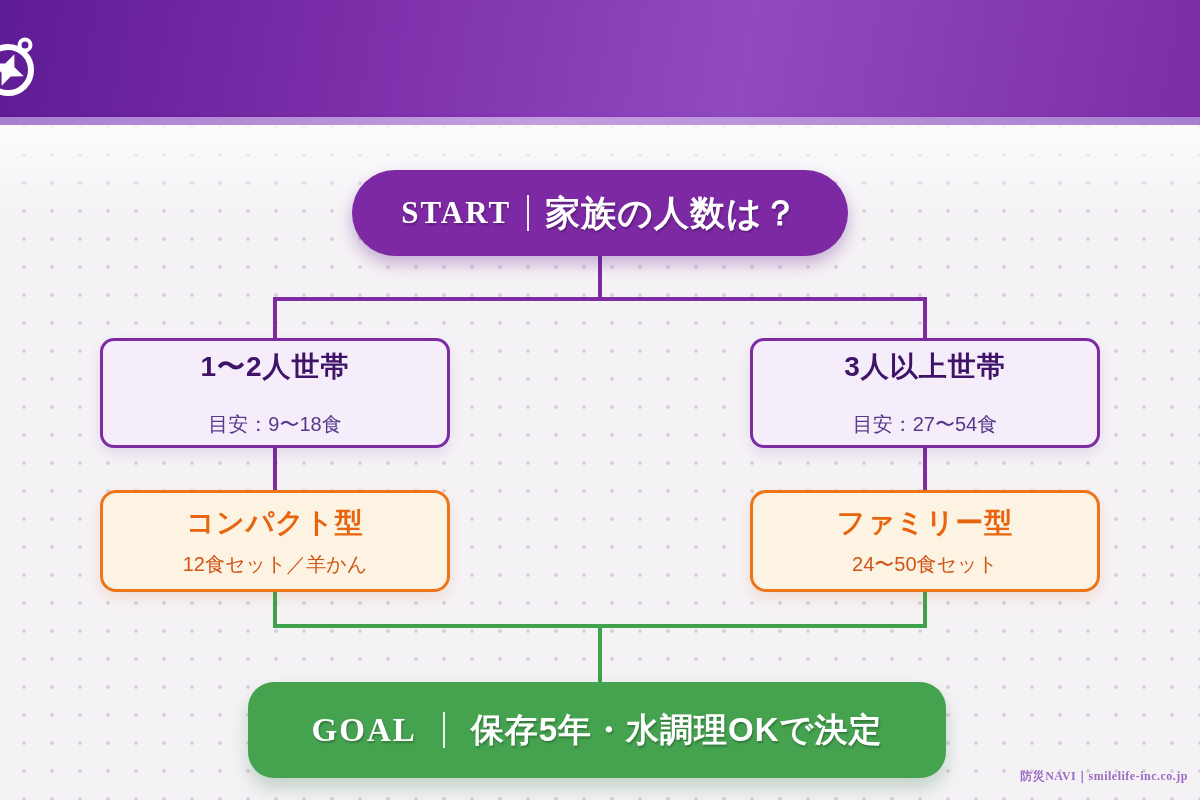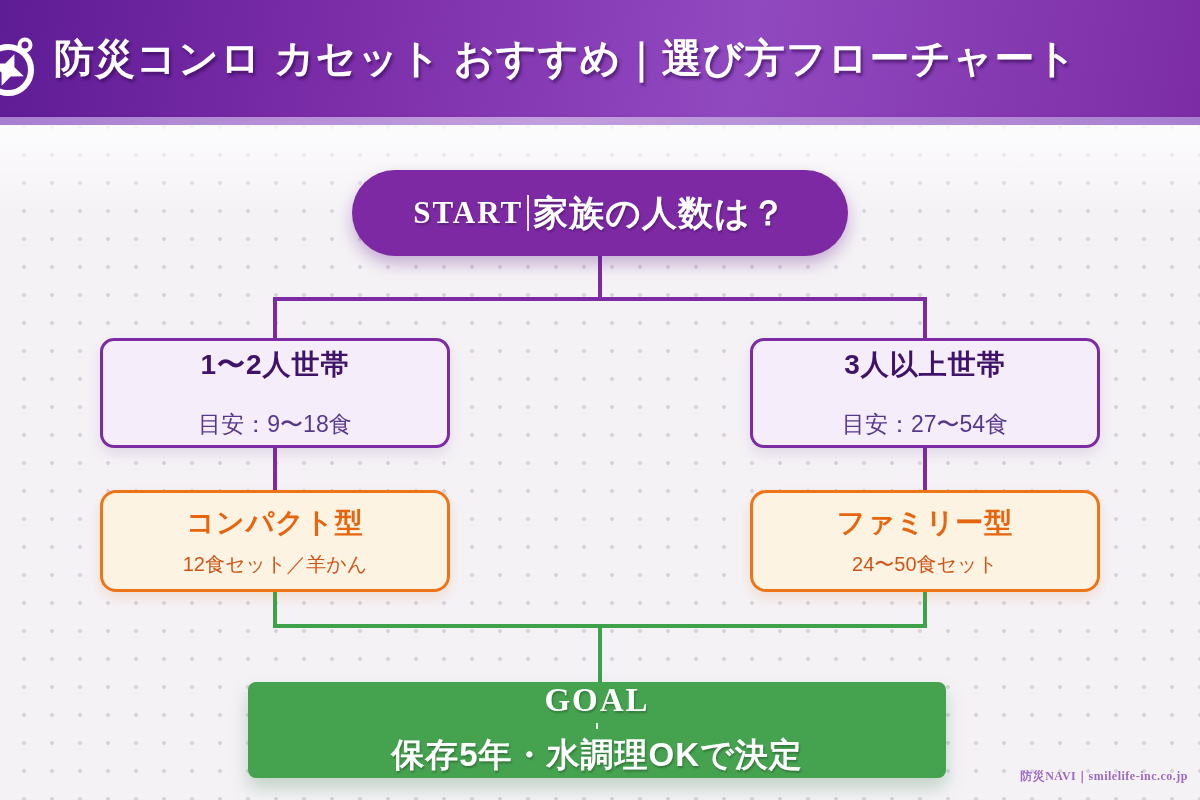--- a/index.html
+++ b/index.html
@@ -39,54 +39,53 @@
   
   .line{position:absolute;z-index:1;}
   .line.purple{background:#7d2ba3;}
   .line.green{background:#3ea24b;}
   
   .node{position:absolute;z-index:2;box-sizing:border-box;display:flex;align-items:center;justify-content:center;}
   .pill{
     left:352px;top:170px;width:496px;height:86px;border-radius:43px;
     background:#7c29a3;
     box-shadow:0 8px 16px rgba(90,20,130,.30);
-    gap:4px;color:#fff;
+    gap:16px;color:#fff;
   }
   .pill .latin, .goal .latin{
     font-family:"Liberation Serif", serif;font-weight:600;font-size:31px;letter-spacing:2px;
     text-shadow:1px 2px 2px rgba(0,0,0,.25);
   }
   .pill .jp, .goal .jp{
     font-weight:800;font-size:35px;letter-spacing:1px;
     text-shadow:1px 2px 2px rgba(0,0,0,.25);
   }
   .sep-bar{width:2px;height:36px;background:rgba(255,255,255,.9);}
   .branch-box{
     width:350px;height:110px;top:338px;border-radius:14px;
     background:#f6edfb;border:3px solid #7d2ba3;
     flex-direction:column;gap:25px;
     box-shadow:0 6px 14px rgba(90,40,130,.12);
   }
   .branch-box .bb-title{font-size:28px;font-weight:800;color:#3f1468;letter-spacing:1px;}
-  .branch-box .bb-sub{font-size:23px;font-weight:500;color:#56398c;}
+  .branch-box .bb-sub{font-size:20px;font-weight:500;color:#56398c;}
   .result-box{
     width:350px;height:102px;top:490px;border-radius:16px;
     background:#fdf3e2;border:3px solid #ee7418;
     flex-direction:column;gap:9px;
     box-shadow:0 6px 14px rgba(210,110,20,.15);
   }
   .result-box .rb-title{font-size:28px;font-weight:800;color:#e7650e;letter-spacing:1px;}
   .result-box .rb-sub{font-size:20px;font-weight:500;color:#cf5517;}
   .left-col{left:100px;}
   .right-col{left:750px;}
   .goal{
-    left:248px;top:682px;width:698px;height:96px;border-radius:8px;
-    background:#45a24f;color:#fff;gap:4px;
+    left:248px;top:682px;width:698px;height:96px;border-radius:26px;
+    background:#45a24f;color:#fff;gap:26px;
     box-shadow:0 10px 18px rgba(40,120,60,.25);
-    flex-direction:column;
   }
   .goal .latin{font-size:33px;}
   .goal .jp{font-size:33px;}
   
   .footer-credit{
     position:absolute;right:12px;top:768px;z-index:3;
     font-family:"Liberation Serif", serif;font-weight:700;font-size:12px;
     color:#9c6ac2;letter-spacing:.5px;
   }
 </style>
@@ -94,21 +93,20 @@
 <body>
 
 <div class="header">
   <svg class="compass" width="64" height="64" viewBox="0 0 64 64">
     <circle cx="47" cy="11" r="5.5" fill="none" stroke="#ffffff" stroke-width="4"></circle>
     <circle cx="30" cy="36" r="23" fill="none" stroke="#ffffff" stroke-width="6"></circle>
     <g transform="rotate(22 30 36)">
       <polygon fill="#ffffff" points="30,19 34.95,31.05 47,36 34.95,40.95 30,53 25.05,40.95 13,36 25.05,31.05"></polygon>
     </g>
   </svg>
-  <div class="app-title">防災コンロ カセット おすすめ｜選び方フローチャート</div>
 </div>
 <div class="header-stripe"></div>
 
 <div class="canvas"></div>
 
 <div class="line purple" style="left:598px;top:252px;width:4px;height:48px;"></div>
 <div class="line purple" style="left:273px;top:297px;width:654px;height:4px;"></div>
 <div class="line purple" style="left:273px;top:299px;width:4px;height:42px;"></div>
 <div class="line purple" style="left:923px;top:299px;width:4px;height:42px;"></div>
 <div class="line purple" style="left:273px;top:445px;width:4px;height:48px;"></div>

